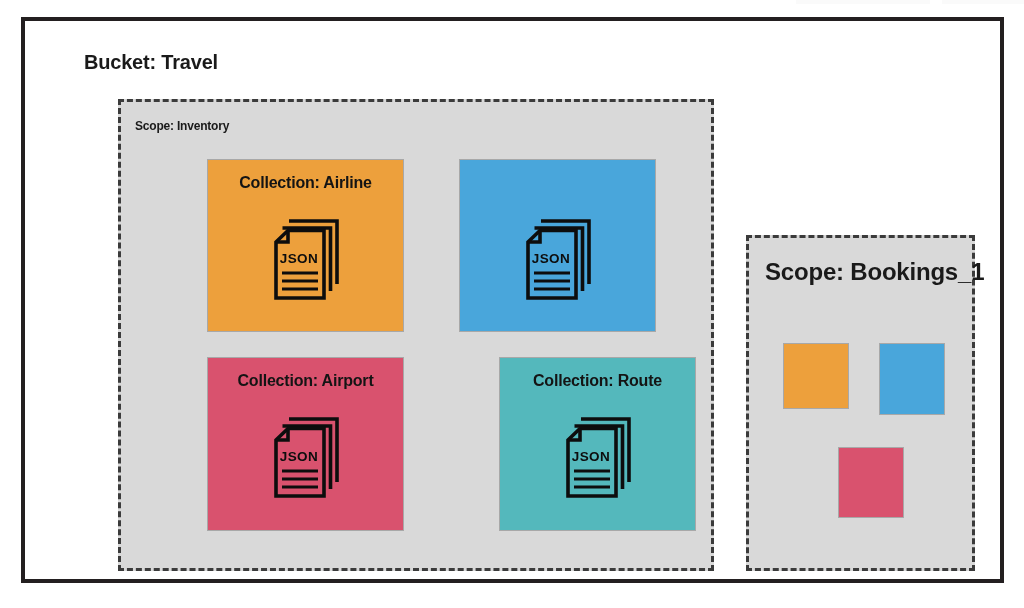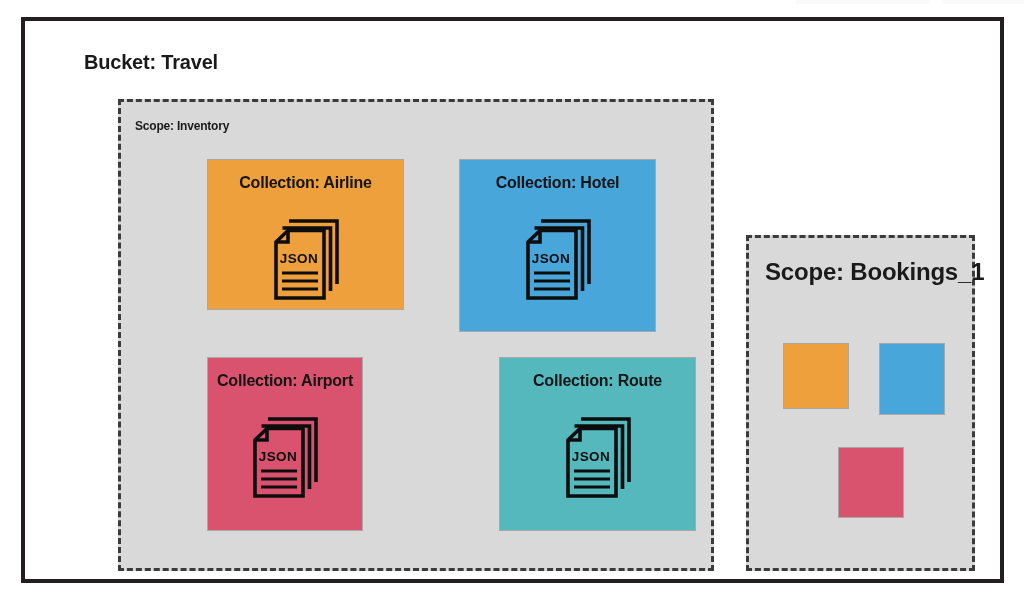--- a/index.html
+++ b/index.html
@@ -126,23 +126,23 @@
   .collection-icon {
     position: absolute;
     left: 50%;
     top: 52px;
     transform: translateX(-50%);
     width: 78px;
     height: 88px;
   }
   .collection-icon svg { display: block; width: 100%; height: 100%; }
 
-  #col-airline  { left: 182px; top: 138px; width: 197px; height: 151px; text-decoration: underline; }
+  #col-airline  { left: 182px; top: 138px; width: 197px; height: 173px; text-decoration: underline; }
   #col-hotel    { left: 434px; top: 138px; width: 197px; height: 173px; }
-  #col-airport  { left: 182px; top: 336px; width: 156px; height: 174px; }
+  #col-airport  { left: 182px; top: 336px; width: 197px; height: 174px; }
   #col-route    { left: 434px; top: 336px; width: 197px; height: 174px; }
 
   
   .mini-box {
     position: absolute;
     box-sizing: border-box;
     border: 1px solid #a8a8a8;
   }
   #mini-orange { left: 34px; top: 105px; width: 66px; height: 66px; }
   #mini-blue   { left: 130px; top: 105px; width: 66px; height: 72px; }
@@ -178,21 +178,20 @@
           <g stroke="#0d0d0d" stroke-width="3.2" stroke-linecap="butt">
             <line x1="15" y1="61" x2="51" y2="61"></line>
             <line x1="15" y1="69" x2="51" y2="69"></line>
             <line x1="15" y1="77" x2="51" y2="77"></line>
           </g>
         </svg>
       </div>
     </div>
 
     <div id="col-hotel" class="collection" style="background: rgb(73, 166, 219);">
-      <div class="collection-title">Collection: Hotel</div>
       <div class="collection-icon">
         <svg viewBox="0 0 78 88" xmlns="http://www.w3.org/2000/svg">
           <g fill="none" stroke="#0d0d0d" stroke-width="3.6" stroke-linejoin="miter" stroke-linecap="butt">
             <path d="M22 9 H70 V72"></path>
             <path d="M15.5 16 H63.5 V79"></path>
             <path d="M9 30 L21 18.5 H57 V86 H9 Z"></path>
             <path d="M21 18.5 V30 H9"></path>
           </g>
           <text x="32" y="51" font-family="'Liberation Sans', sans-serif" font-size="13.5" font-weight="bold" fill="#0d0d0d" text-anchor="middle" letter-spacing="0.4">JSON</text>
           <g stroke="#0d0d0d" stroke-width="3.2" stroke-linecap="butt">

